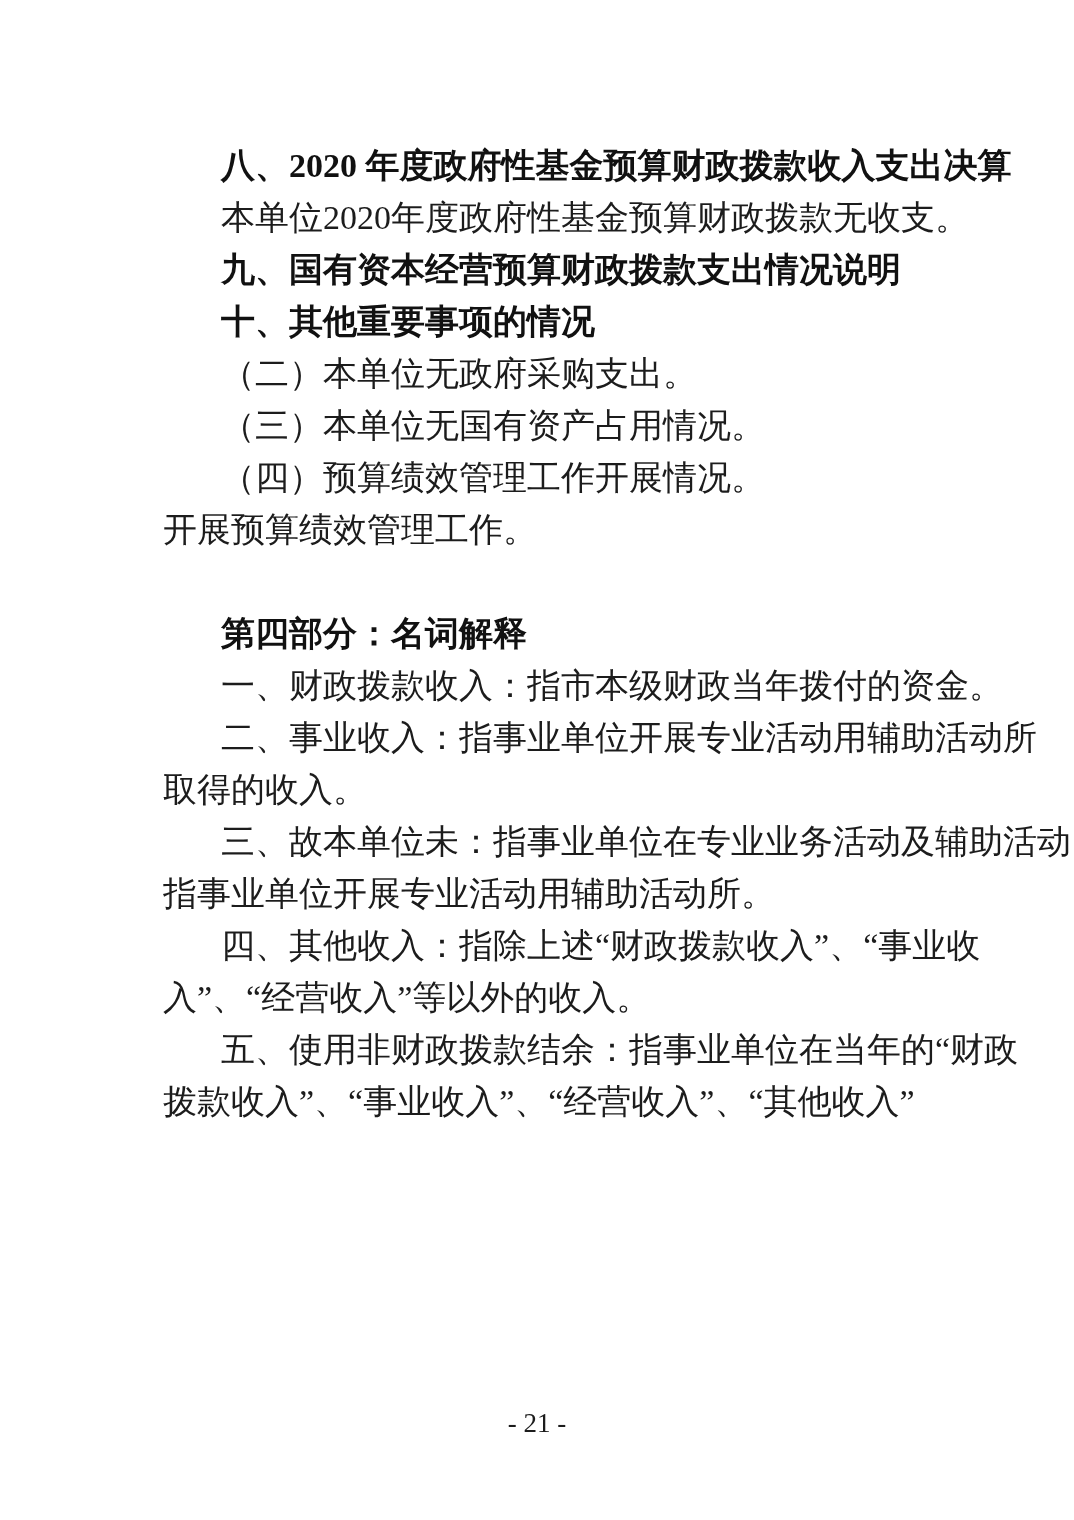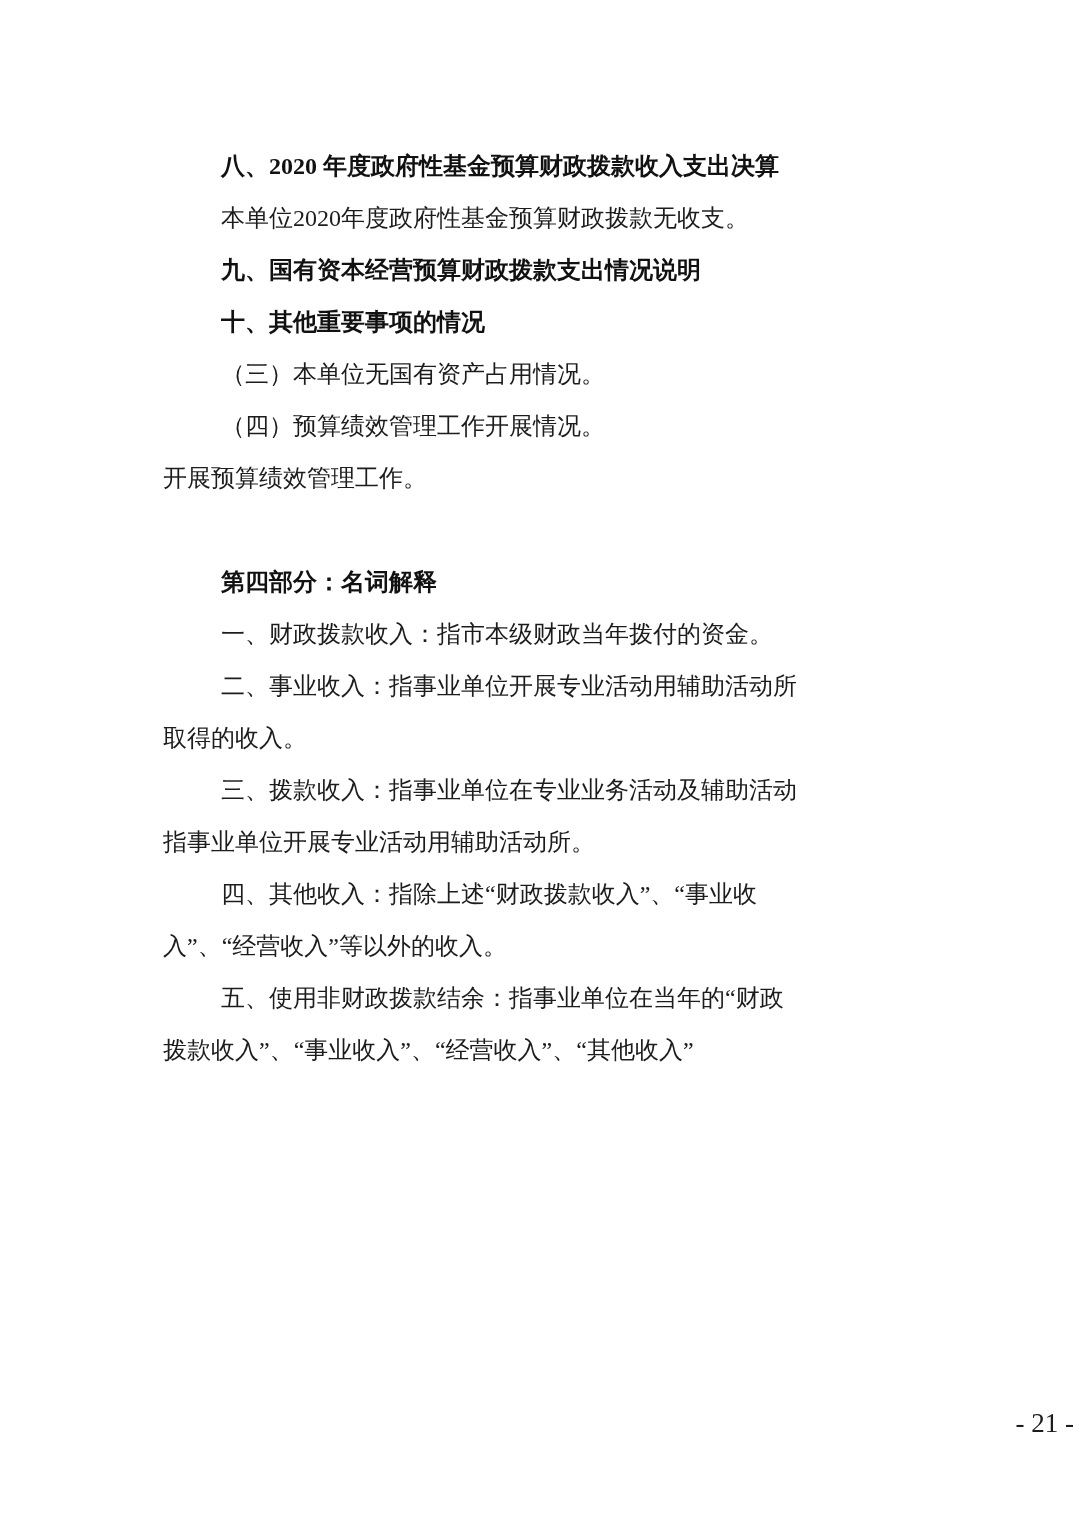--- a/index.html
+++ b/index.html
@@ -20,36 +20,36 @@
   .text-block {
     position: absolute;
     left: 163px;
     top: 140px;
     width: 790px;
   }
   .para { margin: 0; padding: 0; }
   .line {
     height: 52px;
     line-height: 52px;
-    font-size: 24px;
+    font-size: 34px;
     white-space: nowrap;
     letter-spacing: 0px;
   }
   .heading .line {
     font-weight: bold;
     color: #111111;
   }
   .indent { padding-left: 58px; }
   .spacer { height: 52px; }
   .footer {
     position: absolute;
     left: 0;
     top: 1406px;
     width: 100%;
-    text-align: right;
+    text-align: center;
     font-size: 27px;
     line-height: 34px;
     color: #1c1c1c;
   }
 </style>
 </head>
 <body>
 
 <div class="page">
   <div class="text-block">
@@ -59,41 +59,44 @@
       <div class="para body">
         <div class="line indent">本单位2020年度政府性基金预算财政拨款无收支。</div>
       </div>
       <div class="para heading">
         <div class="line indent">九、国有资本经营预算财政拨款支出情况说明</div>
       </div>
       <div class="para heading">
         <div class="line indent">十、其他重要事项的情况</div>
       </div>
       <div class="para body">
+        <div class="line indent">（二）本单位无政府采购支出。</div>
+      </div>
+      <div class="para body">
         <div class="line indent">（三）本单位无国有资产占用情况。</div>
       </div>
       <div class="para body">
         <div class="line indent">（四）预算绩效管理工作开展情况。</div>
       </div>
       <div class="para body">
         <div class="line">开展预算绩效管理工作。</div>
       </div>
       <div class="para spacer"></div>
       <div class="para heading">
         <div class="line indent">第四部分：名词解释</div>
       </div>
       <div class="para body">
         <div class="line indent">一、财政拨款收入：指市本级财政当年拨付的资金。</div>
       </div>
       <div class="para body">
         <div class="line indent">二、事业收入：指事业单位开展专业活动用辅助活动所</div>
         <div class="line">取得的收入。</div>
       </div>
       <div class="para body">
-        <div class="line indent">三、拨款收入：指事业单位在专业业务活动及辅助活动</div>
+        <div class="line indent">三、故本单位未：指事业单位在专业业务活动及辅助活动</div>
         <div class="line">指事业单位开展专业活动用辅助活动所。</div>
       </div>
       <div class="para body">
         <div class="line indent">四、其他收入：指除上述“财政拨款收入”、“事业收</div>
         <div class="line">入”、“经营收入”等以外的收入。</div>
       </div>
       <div class="para body">
         <div class="line indent">五、使用非财政拨款结余：指事业单位在当年的“财政</div>
         <div class="line">拨款收入”、“事业收入”、“经营收入”、“其他收入”</div>
       </div>

